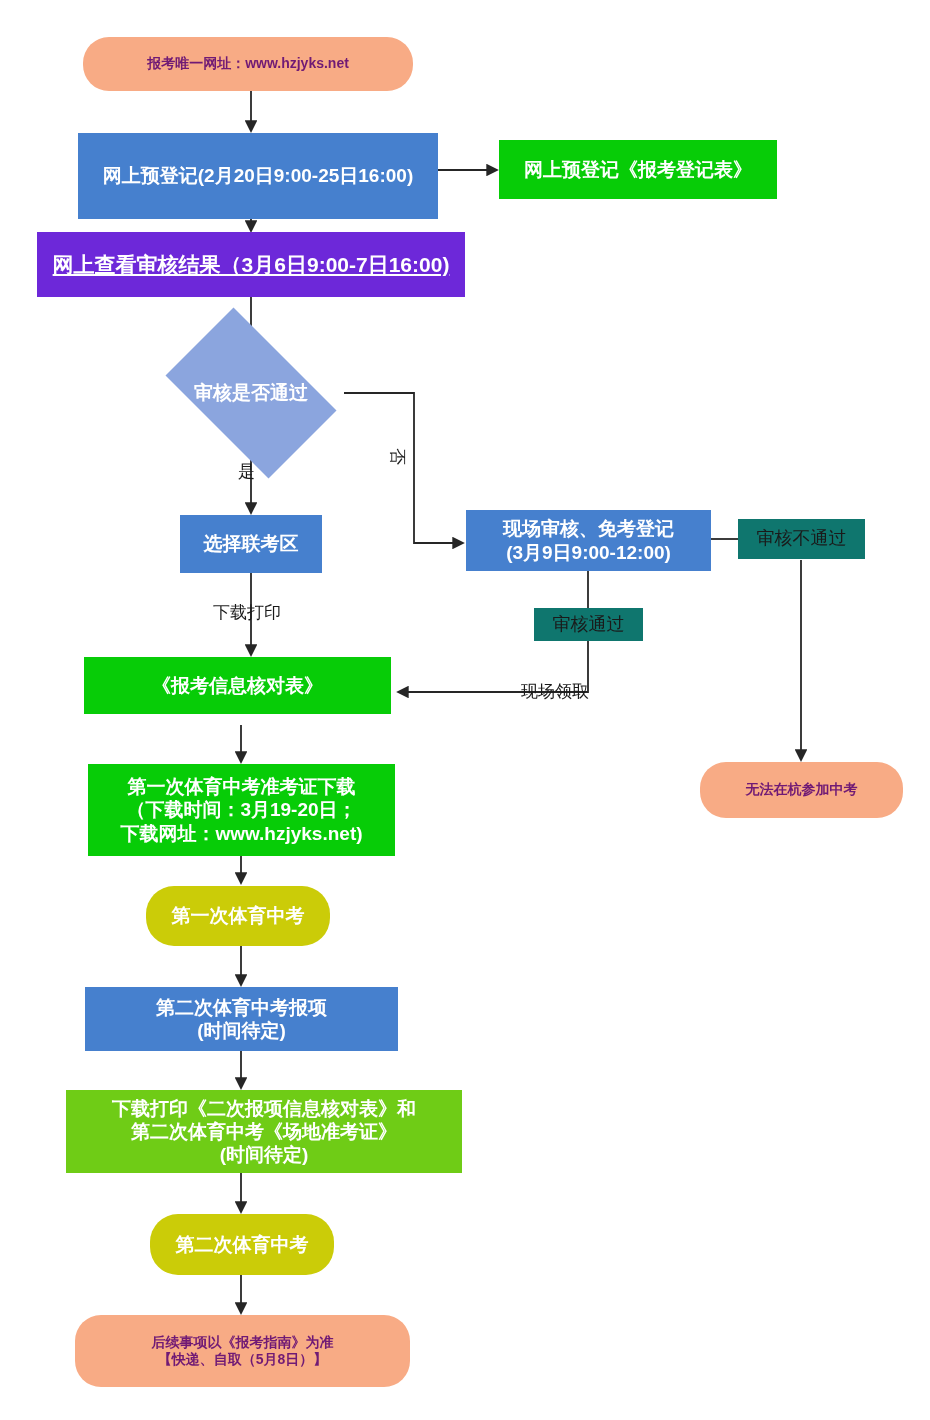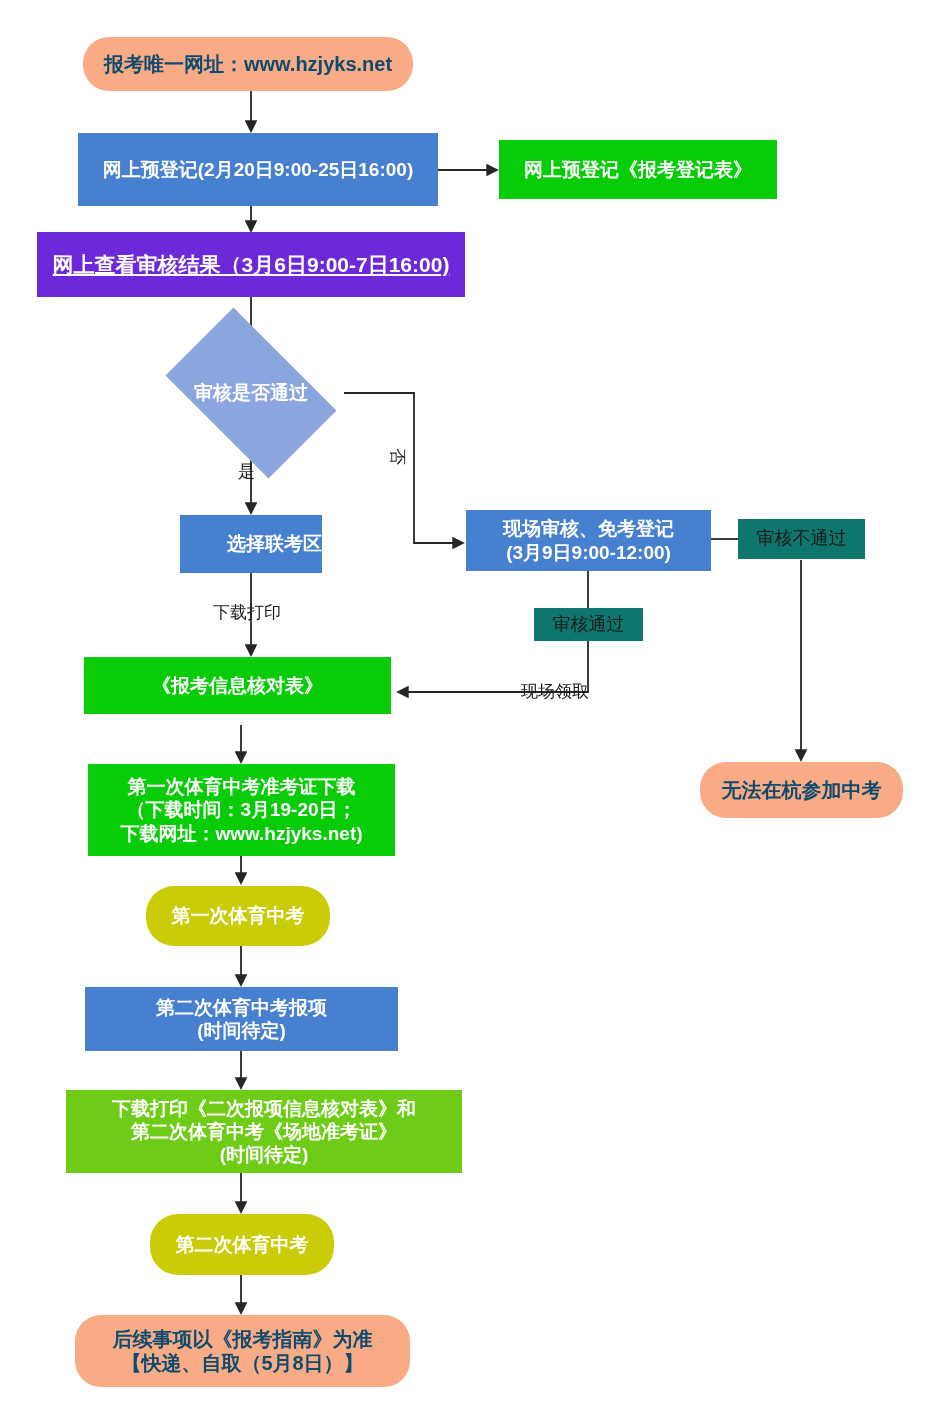--- a/index.html
+++ b/index.html
@@ -32,23 +32,23 @@
     align-items: center;
     justify-content: center;
     text-align: center;
     line-height: 1.22;
     white-space: pre-line;
     z-index: 2;
   }
   
   .peach {
     background: #f8ab85;
-    color: #0c4a6e;
+    color: #701a75;
     border-radius: 26px;
-    font-size: 20px;
+    font-size: 14px;
     font-weight: bold;
   }
   .blue {
     background: #4680ce;
     color: #ffffff;
     font-size: 19px;
     font-weight: bold;
   }
   .blue-soft {
     background: #6d28d9;
@@ -164,42 +164,42 @@
       <path d="M 588 571 L 588 608"></path>
 
       <path d="M 711 539 L 738 539"></path>
     </g>
   </svg>
 
   <div class="node peach" style="left:83px; top:37px; width:330px; height:54px;">
     <span>报考唯一网址：www.hzjyks.net</span>
   </div>
 
-  <div class="node blue" style="left:78px; top:133px; width:360px; height:73px;">
+  <div class="node blue" style="left:78px; top:133px; width:360px; height:86px;">
     <span>网上预登记(2月20日9:00-25日16:00)</span>
   </div>
 
   <div class="node green" style="left:499px; top:140px; width:278px; height:59px;">
     <span>网上预登记《报考登记表》</span>
   </div>
 
   <div class="node blue-soft" style="left:37px; top:232px; width:428px; height:65px;">
     <span>网上查看审核结果（3月6日9:00-7日16:00)</span>
   </div>
 
   <div class="diamond-wrap" style="left:148px; top:325px; width:206px; height:136px;">
     <div class="dshape"></div>
     <div class="dlabel">审核是否通过</div>
   </div>
 
   <div class="edge-label" style="left:238px; top:460px;">是</div>
 
   <div class="edge-label vertical" style="left:409px; top:448px;">否</div>
 
-  <div class="node blue" style="left:180px; top:515px; width:142px; height:58px;justify-content:flex-end;">
+  <div class="node blue" style="left:180px; top:515px; width:142px; height:58px;">
     <span>选择联考区</span>
   </div>
 
   <div class="node blue" style="left:466px; top:510px; width:245px; height:61px;">
     <span>现场审核、免考登记
 (3月9日9:00-12:00)</span>
   </div>
 
   <div class="node skyblue" style="left:738px; top:519px; width:127px; height:40px;">
     <span>审核不通过</span>

